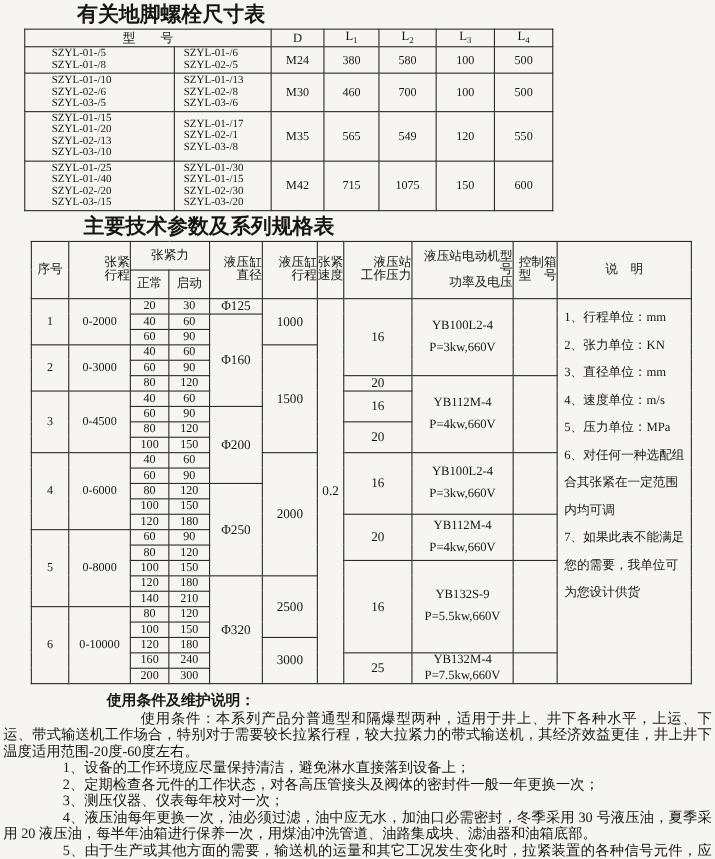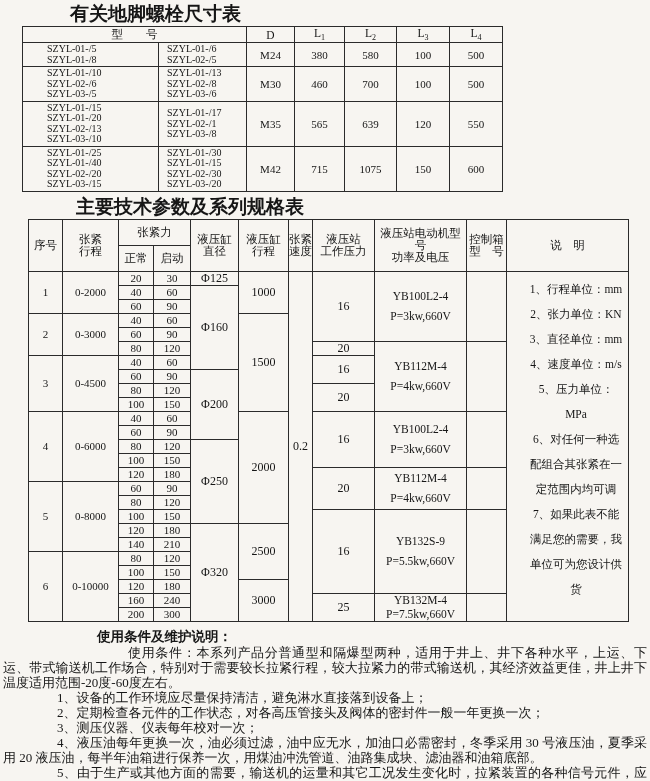--- a/index.html
+++ b/index.html
@@ -24,28 +24,28 @@
   .t1 { width:480px; margin-left:22px; font-size:11px; }
   .t1 .hrow td { height:16px; font-size:11.5px; }
   .t1 .models { text-align:left; padding:1px 0 1px 24px;margin-left:41px; }
   .t1 .models div { font-size:10px; line-height:10.5px; white-space:nowrap; }
   .t1 .models.second { padding-left:8px; }
   .t1 sub { font-size:8px; }
 
   
   .t2 { width:600px; margin-left:28px; font-size:11px; }
   .t2 .hd td { height:26px; font-size:11.5px; line-height:12px; }
-  .pre { white-space:pre-line; }
+  .pre { white-space:pre-line;text-align:right; }
   .t2 td { height:14px; line-height:12px; }
   .t2 .num { font-size:11px; }
   .t2 .dia, .t2 .stroke, .t2 .speed, .t2 .pressure { font-size:12px; }
   .t2 .motor div { font-size:11.5px; line-height:13px; white-space:nowrap; }
   .t2 .motor .pw { margin-top:7px; }
   .t2 .motor.tight .pw { margin-top:1px; }
-  .t2 .desc { text-align:center; vertical-align:top; padding:5px 4px 0 21px; }
+  .t2 .desc { text-align:left; vertical-align:top; padding:5px 4px 0 6px; }
   .t2 .desc .note { font-size:11.5px; line-height:25px; }
 
   
   .usage { margin:7px 3px 0 3px; width:644px; font-size:13px; line-height:15px; text-align:justify; }
   .usage-heading { font-weight:bold; margin-left:94px; font-size:13.5px; line-height:16px; }
   .usage p { margin:0; }
   .usage .p0 { text-indent:125px; }
   .usage .pn { text-indent:54px; }
 </style>
 </head>
@@ -113,21 +113,21 @@
             <div>SZYL-02-/13</div>
             <div>SZYL-03-/10</div>
       </td>
       <td class="models second">
         <div>SZYL-01-/17</div>
             <div>SZYL-02-/1</div>
             <div>SZYL-03-/8</div>
       </td>
       <td>M35</td>
       <td>565</td>
-      <td>639</td>
+      <td>549</td>
       <td>120</td>
       <td>550</td>
     </tr>
     <tr>
       <td class="models">
         <div>SZYL-01-/25</div>
             <div>SZYL-01-/40</div>
             <div>SZYL-02-/20</div>
             <div>SZYL-03-/15</div>
       </td>

